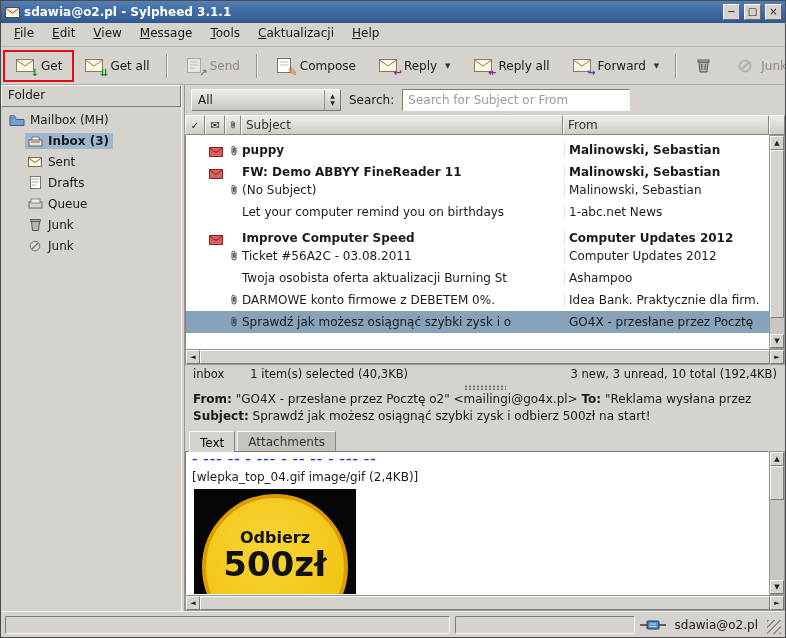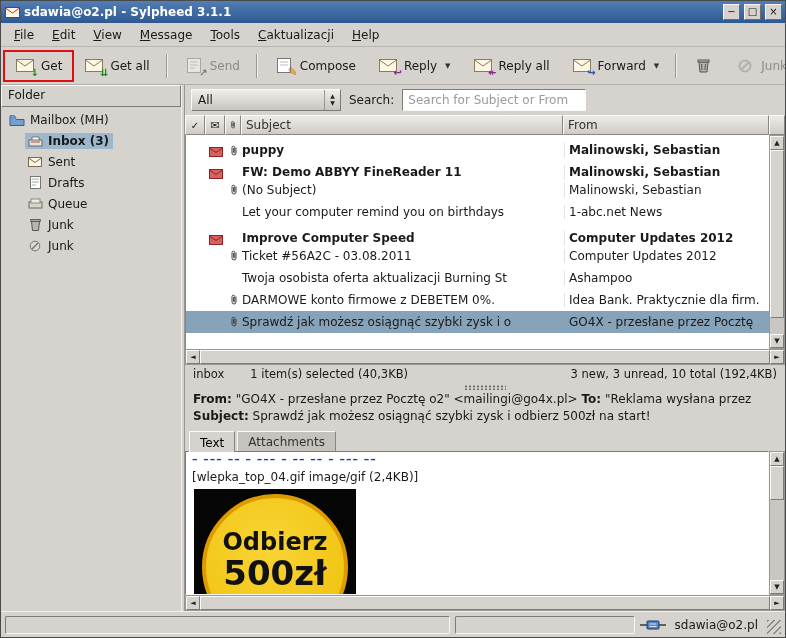--- a/index.html
+++ b/index.html
@@ -12,21 +12,21 @@
   
   .titlebar { height:22px; flex:0 0 22px; background:linear-gradient(180deg,#527eb4,#2d5890);
               display:flex; align-items:center; padding:0 3px; gap:4px; }
   .app-icon { width:16px; height:16px; display:flex; align-items:center; justify-content:center; }
   .title-text { flex:1; color:#fff; font-weight:bold; white-space:nowrap; overflow:hidden; }
   .tb-btn { width:17px; height:16px; background:#d6d2cd; border:1px solid;
             border-color:#fbf9f7 #6e6a66 #6e6a66 #fbf9f7; display:flex; align-items:center;
             justify-content:center; font-size:10px; line-height:1; color:#111; cursor:default; }
 
   
-  .menubar { height:24px; flex:0 0 24px; display:flex; align-items:center; padding:11px 4px;
+  .menubar { height:24px; flex:0 0 24px; display:flex; align-items:flex-start; padding:0 4px;
              border-bottom:1px solid #bab6b1; }
   .menu-item { padding:3px 9px; white-space:nowrap; }
   .menu-item u { text-decoration:underline; }
 
   
   .toolbar { height:38px; flex:0 0 38px; display:flex; align-items:center; padding:0 4px; gap:2px;
              border-bottom:1px solid #b2aea9; }
   .tbtn { display:flex; align-items:center; gap:6px; padding:5px 9px; border:1px solid transparent;
           white-space:nowrap; position:relative; }
   .tbtn.disabled { color:#8e8a86; }
@@ -58,21 +58,21 @@
 
   
   .filter-row { height:30px; flex:0 0 30px; display:flex; align-items:center; padding:0 6px; gap:8px; }
   .combo { width:150px; height:22px; display:flex; align-items:stretch; border:1px solid;
            border-color:#fbf9f7 #7e7a76 #7e7a76 #fbf9f7;
            background:linear-gradient(180deg,#efedeb,#c9c5c0); }
   .combo-text { flex:1; padding:3px 6px; }
   .combo-spin { width:16px; border-left:1px solid #9a9691; display:flex; flex-direction:column;
                 align-items:center; justify-content:center; font-size:6px; line-height:1.1; color:#222; }
   .search-label { white-space:nowrap; }
-  .search-input { width:184px; height:22px; border:1px solid; border-color:#7e7a76 #fbf9f7 #fbf9f7 #7e7a76;
+  .search-input { width:228px; height:22px; border:1px solid; border-color:#7e7a76 #fbf9f7 #fbf9f7 #7e7a76;
                   background:#fff; padding:0 5px; font:inherit; }
   .search-input::placeholder { color:#9a9a9a; }
 
   
   .list-wrap { display:flex; flex-direction:column; flex:0 0 234px; min-height:0; }
   .list-header { height:20px; flex:0 0 20px; display:flex; }
   .hcell { background:linear-gradient(180deg,#eeebe7,#cfcbc6); border:1px solid;
            border-color:#fbf9f7 #8a8682 #8a8682 #fbf9f7; display:flex; align-items:center;
            padding:0 4px; overflow:hidden; white-space:nowrap; }
   .hc-check { width:20px; flex:0 0 20px; justify-content:center; font-size:10px; }
@@ -137,21 +137,21 @@
               padding:4px 6px; overflow:hidden; }
   .link-frags { color:#2d2dbb; font-weight:bold; letter-spacing:1px; font-size:11px; height:10px;
                 overflow:hidden; line-height:8px; }
   .att-line { padding:4px 0 2px; white-space:nowrap; }
   .banner { margin-top:3px; margin-left:2px; width:162px; height:150px; background:#050505;
             display:flex; justify-content:center; overflow:hidden; }
   .banner-circle { margin-top:5px; width:146px; height:146px; border-radius:50%;
                    background:radial-gradient(circle at 45% 35%, #f8d435, #efbf07);
                    border:4px solid #de9b00; display:flex; flex-direction:column;
                    align-items:center; color:#111; }
-  .bc-line1 { margin-top:30px; font-size:24px; font-weight:bold; }
+  .bc-line1 { margin-top:30px; font-size:16px; font-weight:bold; }
   .bc-line2 { font-size:34px; font-weight:bold; line-height:1.05; }
 
   
   .statusbar { height:26px; flex:0 0 26px; display:flex; align-items:center; padding:3px 4px; gap:5px;
                border-top:1px solid #f2f0ee; }
   .progress { flex:5; height:18px; border:1px solid; border-color:#7e7a76 #fbf9f7 #fbf9f7 #7e7a76;
               border-radius:2px; background:#d6d2cd; }
   .status-seg { flex:2; height:18px; border:1px solid; border-color:#7e7a76 #fbf9f7 #fbf9f7 #7e7a76;
                 border-radius:2px; }
   .net-icon { display:flex; align-items:center; }

